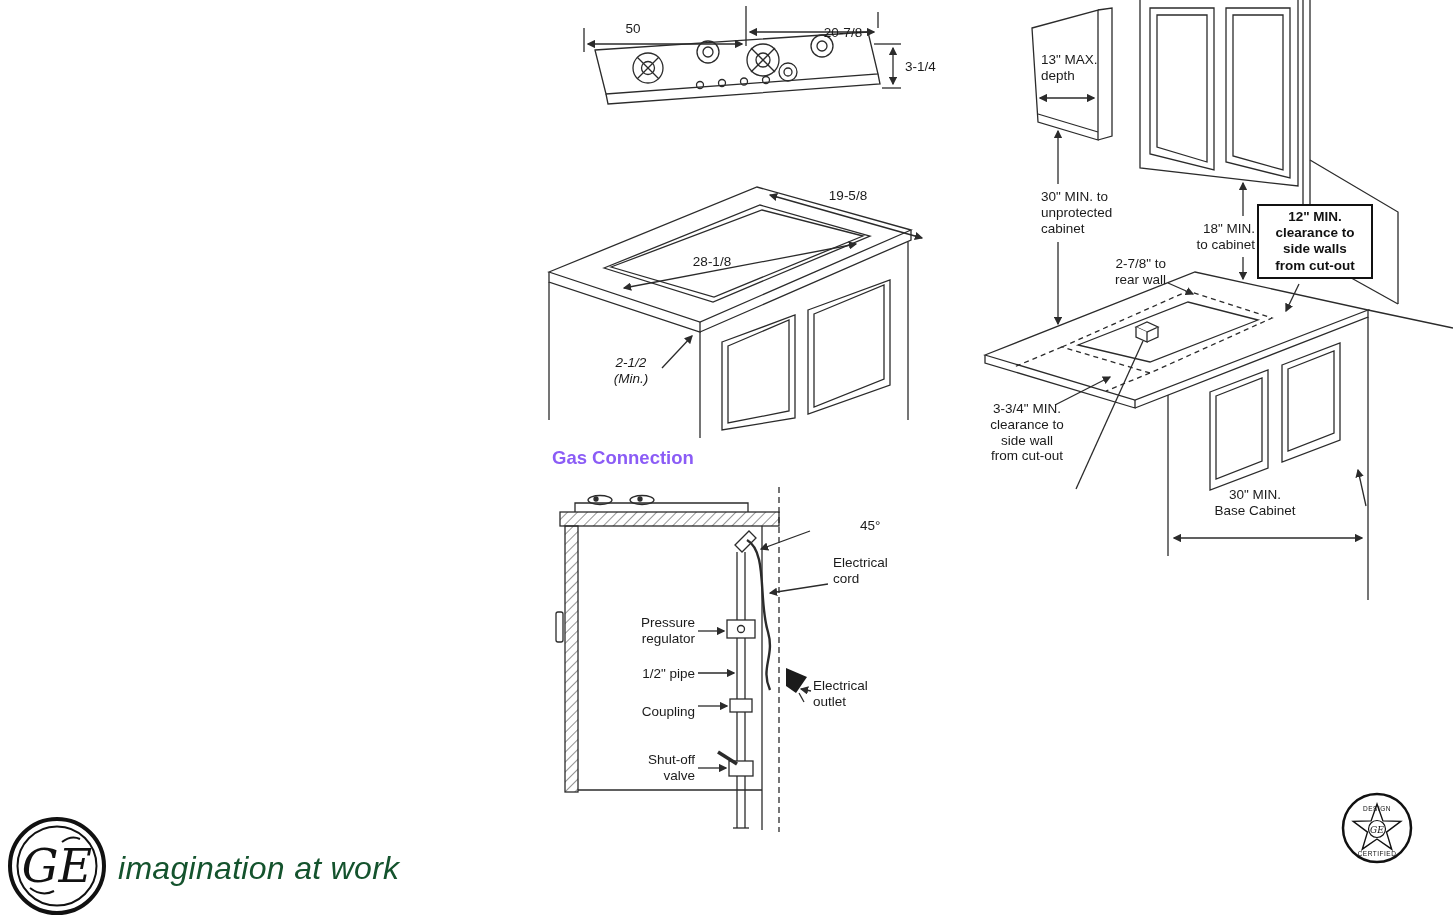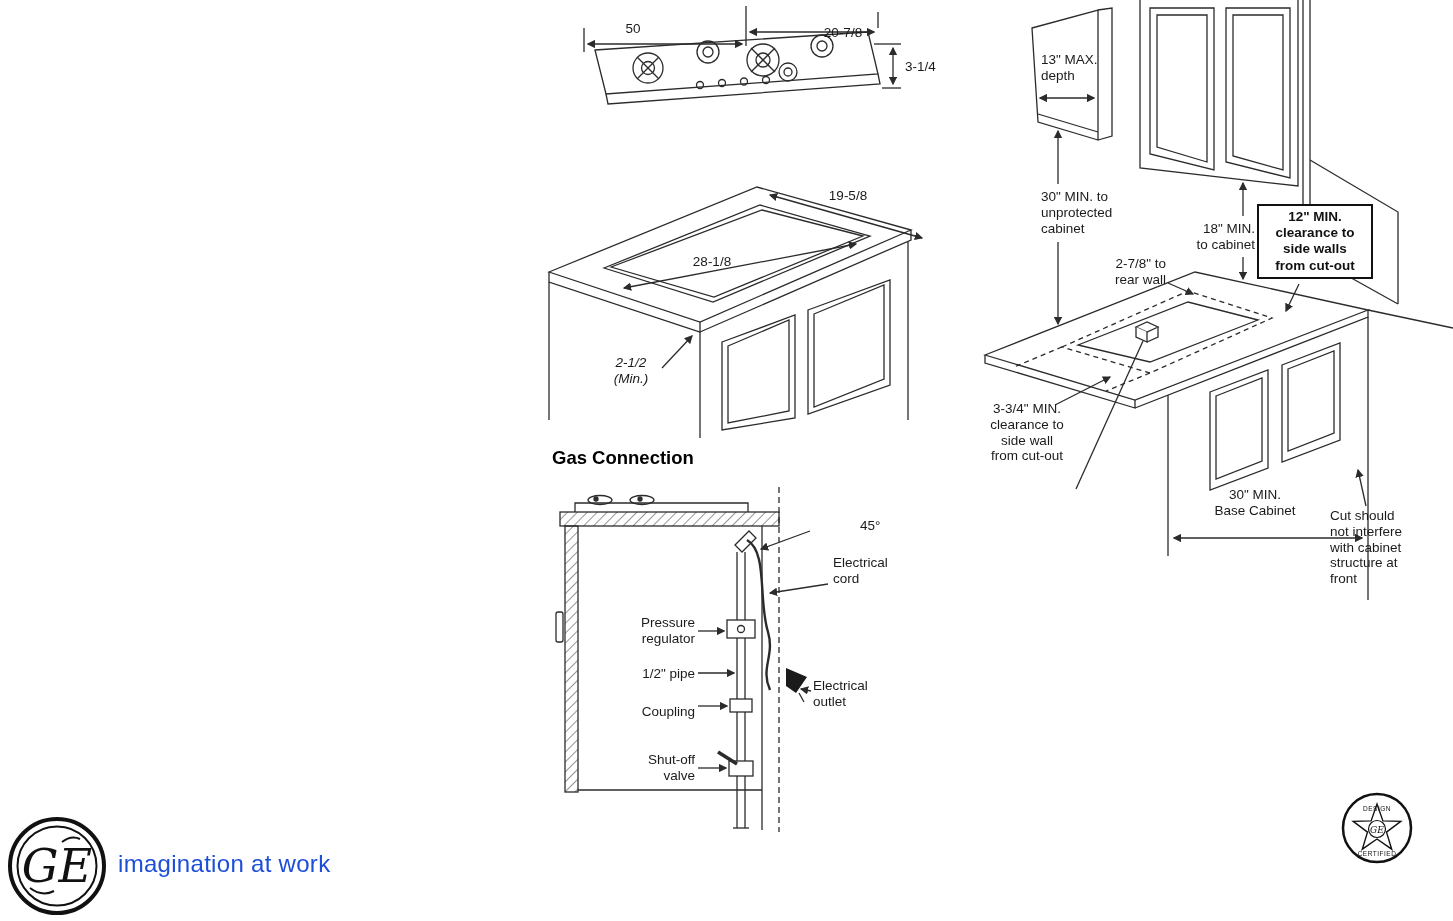--- a/index.html
+++ b/index.html
@@ -13,41 +13,42 @@
     line-height:1.17;
     color:#1b1b1b;
     white-space:pre-line;
   }
   .lbl.r { text-align:right; }
   .lbl.c { text-align:center; }
   .heading {
     position:absolute;
     font-size:18.5px;
     font-weight:bold;
-    color:#000000;
+    color:#8b5cf6;
     white-space:pre-line;
   }
   .boxed {
     position:absolute;
     border:2.5px solid #111;
     background:#fff;
     font-weight:bold;
     font-size:13.5px;
     line-height:1.2;
     text-align:center;
     padding:3px 4px;
     white-space:pre-line;
     color:#111;
   }
   .tagline {
     position:absolute;
-    font-size:24px;
+    font-size:32px;
     letter-spacing:0.3px;
-    color:#1d4ed8;
+    color:#14532d;
     white-space:pre;
+    font-style:italic;
   }
 </style>
 </head>
 <body>
 
 <div class="stage">
 
   <svg class="art" width="1453" height="921" viewBox="0 0 1453 921">
     <defs>
       <marker id="ah" viewBox="0 0 10 10" refX="8.5" refY="5" markerWidth="6.5" markerHeight="6.5" orient="auto-start-reverse">
@@ -251,21 +252,16 @@
 side walls
 from cut-out</div>
   <div class="lbl r" style="left:1090px; top:256px; width:76px;">2-7/8" to
 rear wall</div>
   <div class="lbl c" style="left:980px; top:401px; width:94px;">3-3/4" MIN.
 clearance to
 side wall
 from cut-out</div>
   <div class="lbl c" style="left:1200px; top:487px; width:110px;">30" MIN.
 Base Cabinet</div>
-  <div class="lbl" style="left:1330px; top:508px; width:95px;">Cut should
-not interfere
-with cabinet
-structure at
-front</div>
 
   <div class="tagline" style="left:118px; top:850px;">imagination at work</div>
 
 </div>
 
 </body></html>

